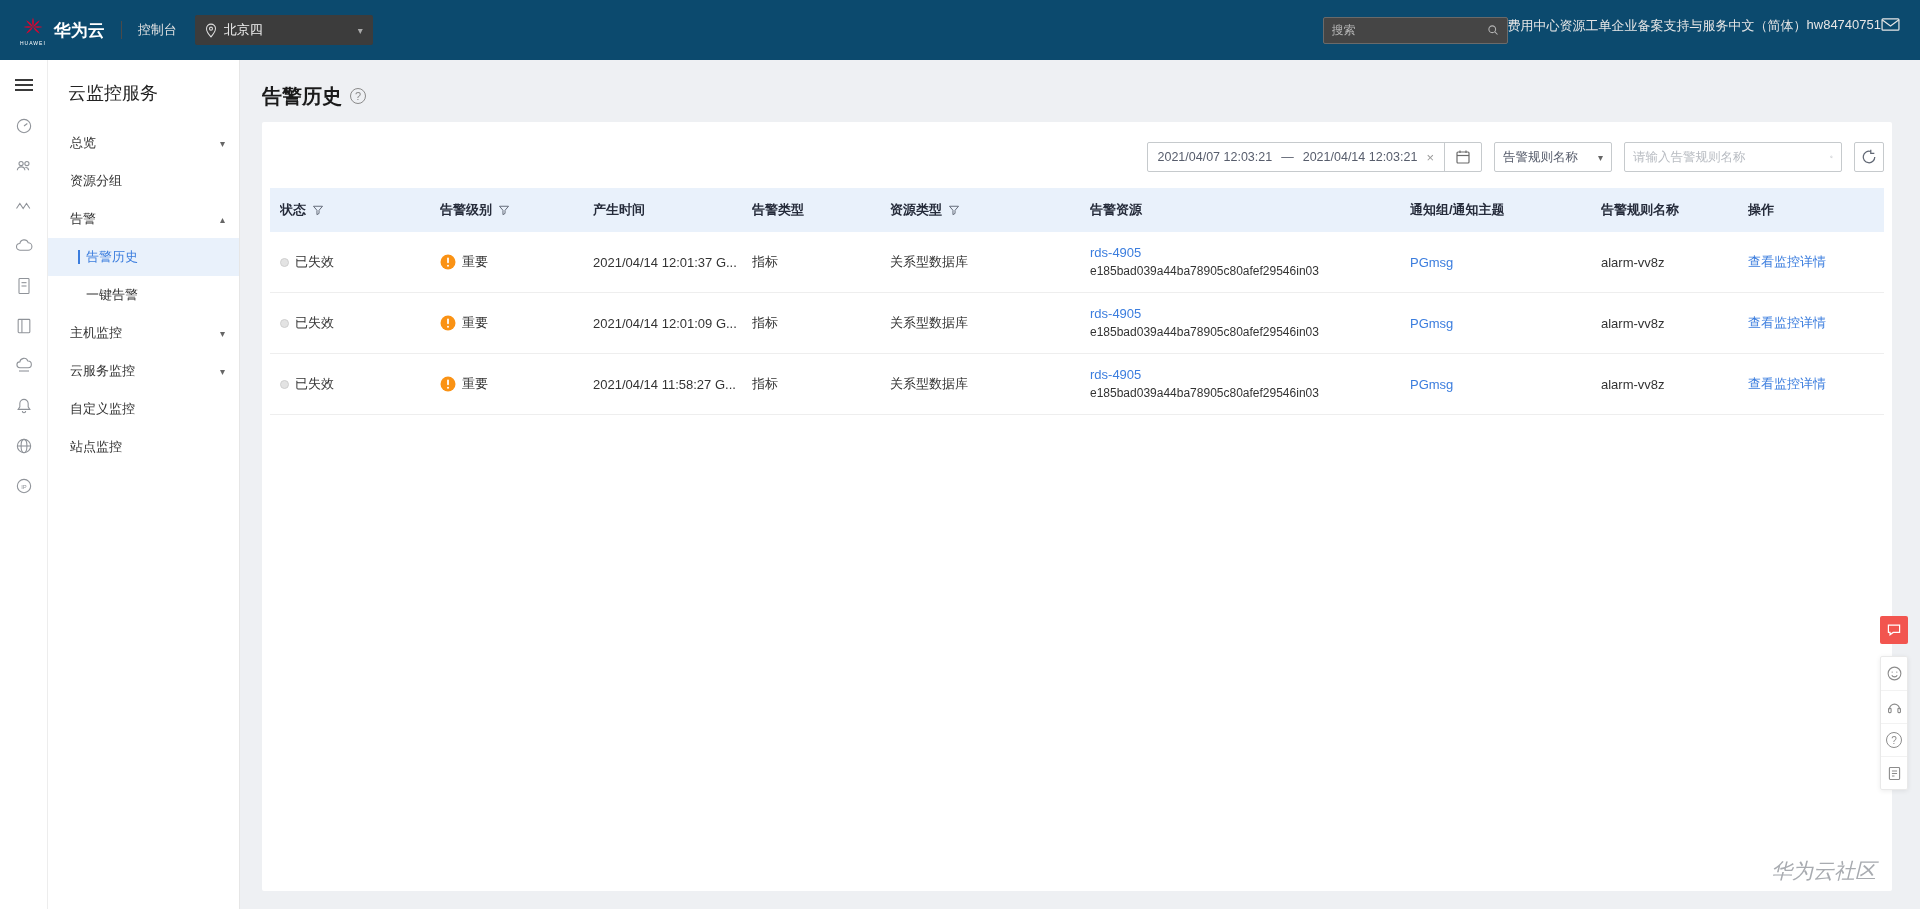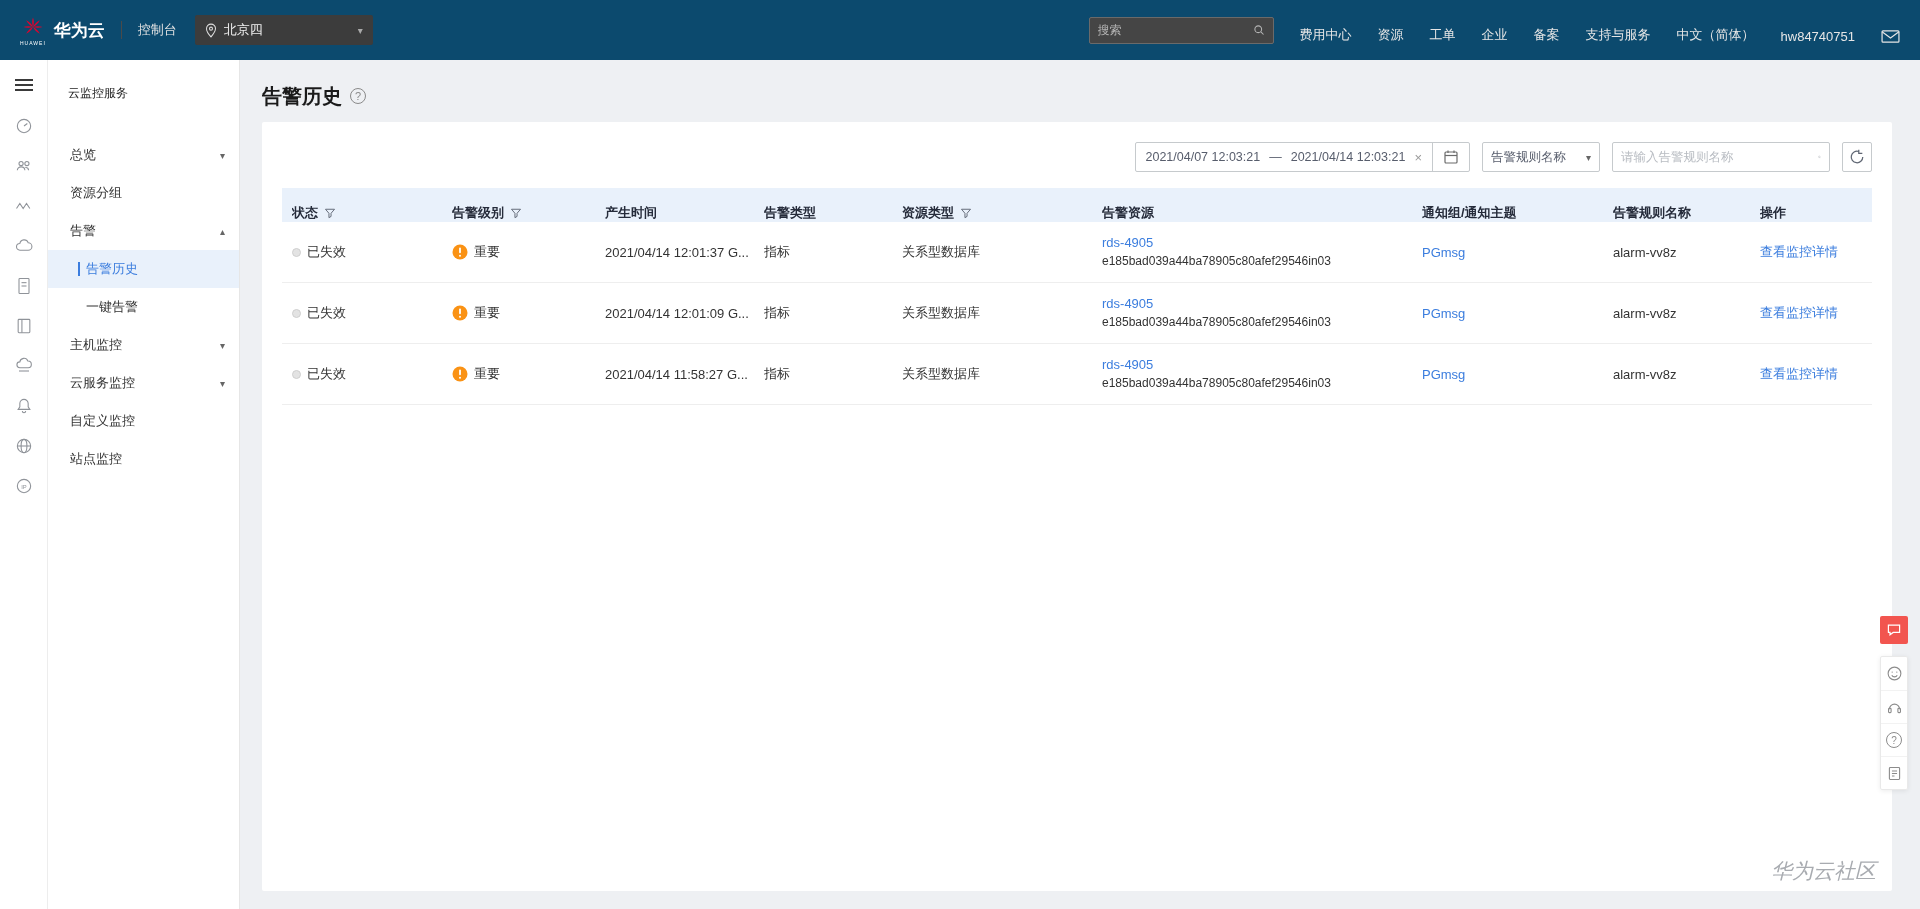--- a/index.html
+++ b/index.html
@@ -12,21 +12,21 @@
     padding:0 20px; color:#fff; }
   .logo { display:flex; flex-direction:column; align-items:center; cursor:pointer; }
   .logo-text { font-size:5px; letter-spacing:1px; color:#fff; margin-top:1px; }
   .brand { font-size:17px; font-weight:bold; margin-left:8px; cursor:pointer; }
   .tb-divider { width:1px; height:18px; background:#4a4a4a; margin:0 16px; }
   .tb-link { font-size:13px; color:#e3e3e3; cursor:pointer; }
   .region { margin-left:18px; width:178px; height:30px; background:#3c3c3c;
     border-radius:2px; display:flex; align-items:center; padding:0 10px; gap:7px;
     font-size:13px; color:#f0f0f0; cursor:pointer; }
   .region .caret { margin-left:auto; color:#aaa; font-size:10px; }
-  .tb-right { margin-left:auto; display:flex; align-items:flex-end; gap:26px; }
+  .tb-right { margin-left:auto; display:flex; align-items:flex-start; }
   .tb-search { width:185px; height:27px; background:#454545; border:1px solid #6a6a6a;
     border-radius:2px; display:flex; align-items:center; padding:0 8px; }
   .tb-search input { flex:1; background:transparent; border:none; outline:none;
     color:#ddd; font-size:12px; font-family:inherit; }
   .tb-search input::placeholder { color:#b5b5b5; }
   .tb-item { font-size:13px; color:#e6e6e6; cursor:pointer; white-space:nowrap; }
 
   
   .shell { display:flex; height:861px; }
 
@@ -34,58 +34,58 @@
   .rail { width:48px; background:#fff; border-right:1px solid #ededed;
     display:flex; flex-direction:column; align-items:center; padding-top:16px; }
   .hamburger { width:18px; cursor:pointer; margin-bottom:20px; }
   .hamburger div { height:2px; background:#3a3a3a; margin:3px 0; }
   .rail-icon { width:24px; height:24px; margin-bottom:16px; display:flex;
     align-items:center; justify-content:center; cursor:pointer; }
 
   
   .side-nav { width:192px; background:#fff; border-right:1px solid #e6e6e6;
     padding-top:18px; }
-  .nav-title { font-size:12px; color:#222; padding:0 20px; height:30px;
-    line-height:30px; margin-bottom:28px; }
+  .nav-title { font-size:18px; color:#222; padding:0 20px; height:30px;
+    line-height:30px; margin-bottom:16px; }
   .nav-item { height:38px; display:flex; align-items:center; padding:0 14px 0 22px;
     font-size:13px; color:#333; cursor:pointer; }
   .nav-item .arrow { margin-left:auto; font-size:10px; color:#666; }
   .nav-sub { padding-left:38px; }
   .nav-sub.selected { background:#e9f1fb; color:#3b7dde; }
   .sel-bar { width:2px; height:14px; background:#3b7dde; margin:0 6px 0 -8px; }
 
   
   .main { flex:1; display:flex; flex-direction:column; background:#eef0f3; position:relative; }
   .page-header { display:flex; align-items:center; gap:8px; padding:22px 0 0 22px;
     height:50px; }
   .page-title { font-size:20px; font-weight:bold; color:#1a1a1a; }
   .qmark { width:16px; height:16px; border:1px solid #8a8a8a; border-radius:50%;
     color:#8a8a8a; font-size:11px; display:flex; align-items:center;
     justify-content:center; cursor:pointer; }
   .card { background:#fff; margin:12px 28px 30px 22px; flex:1; border-radius:2px;
-    padding:20px 20px 0; position:relative; }
+    padding:20px 8px 0; position:relative; }
 
   
   .filter-row { display:flex; justify-content:flex-end; align-items:center;
     gap:12px; margin-bottom:16px; }
   .ctl { height:30px; border:1px solid #c6cacd; border-radius:2px; background:#fff;
     display:flex; align-items:center; font-size:12.5px; color:#575d6c; }
   .date-box { padding:0 10px; gap:9px; cursor:pointer; }
   .date-box .x { color:#9a9a9a; font-size:13px; cursor:pointer; }
   .date-box .vsep { width:1px; height:28px; background:#c6cacd; margin:0 1px; }
   .select-box { width:118px; padding:0 8px; justify-content:space-between; cursor:pointer; }
   .select-box .caret { font-size:10px; color:#666; }
   .search-box { width:218px; padding:0 8px;gap:36px; }
   .search-box input { flex:1; border:none; outline:none; font-size:12.5px;
     color:#333; font-family:inherit; }
   .search-box input::placeholder { color:#b8bcc2; }
   .refresh-btn { width:30px; justify-content:center; cursor:pointer; }
 
   
-  .thead { display:flex; align-items:flex-end; background:#e9f1fb; height:34px;
+  .thead { display:flex; align-items:center; background:#e9f1fb; height:44px;
     font-size:13px; color:#252b3a; font-weight:600; padding:0 10px; }
   .tr { display:flex; align-items:center; height:61px; border-bottom:1px solid #eee;
     font-size:13px; color:#333; padding:0 10px; }
   .th,.td { display:flex; align-items:center; gap:6px; overflow:hidden;
     white-space:nowrap; padding-right:10px; }
   .c1{width:160px} .c2{width:153px} .c3{width:159px} .c4{width:138px}
   .c5{width:200px} .c6{width:320px} .c7{width:191px} .c8{width:147px} .c9{flex:1}
   .td.c6 { display:block; line-height:18px; }
   .dot { width:9px; height:9px; border-radius:50%; background:#e3e3e3;
     border:1px solid #cfcfcf; }

